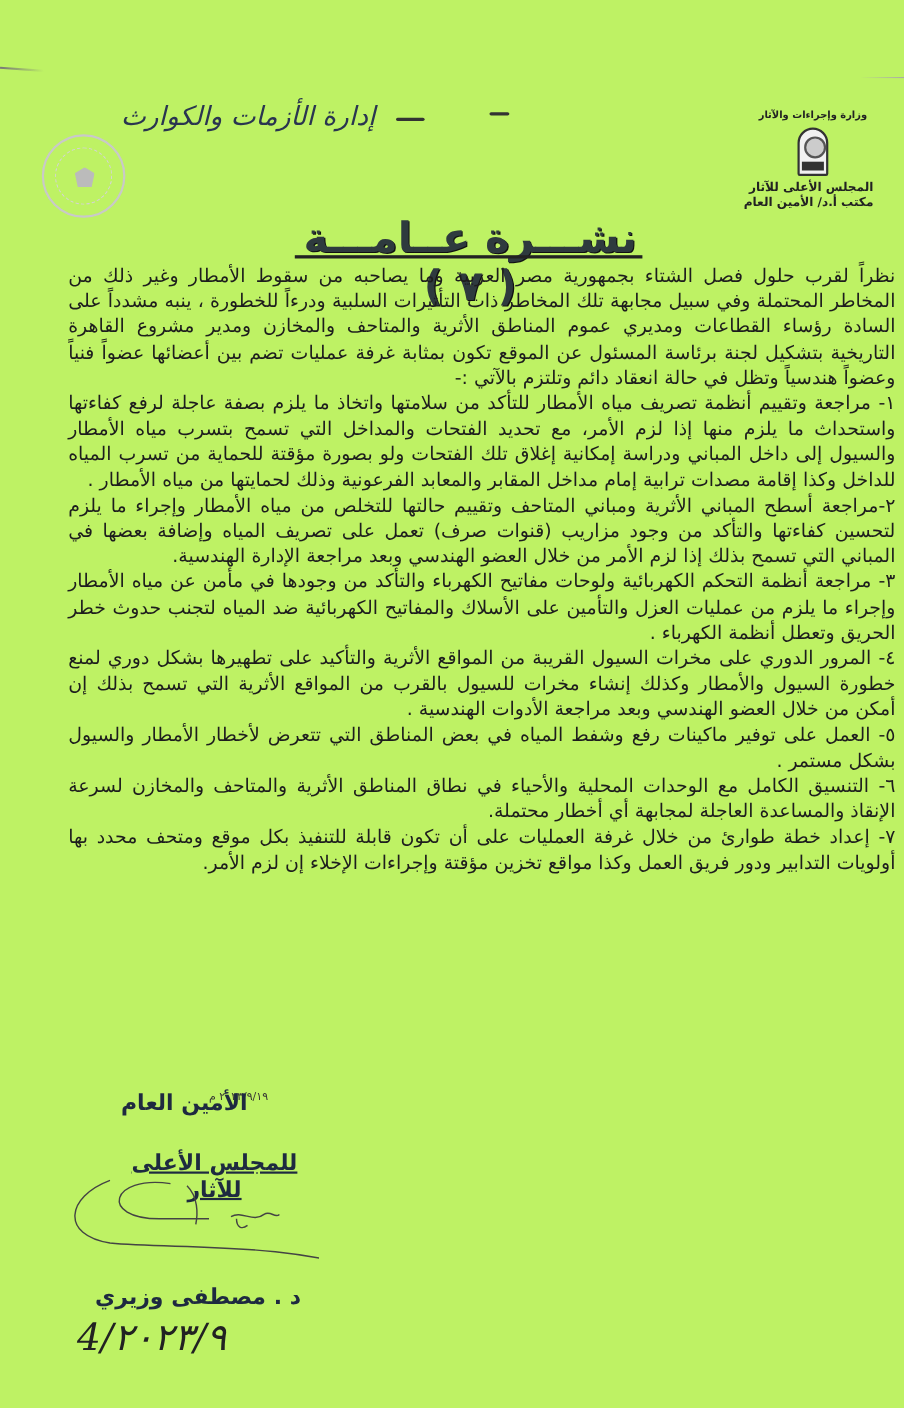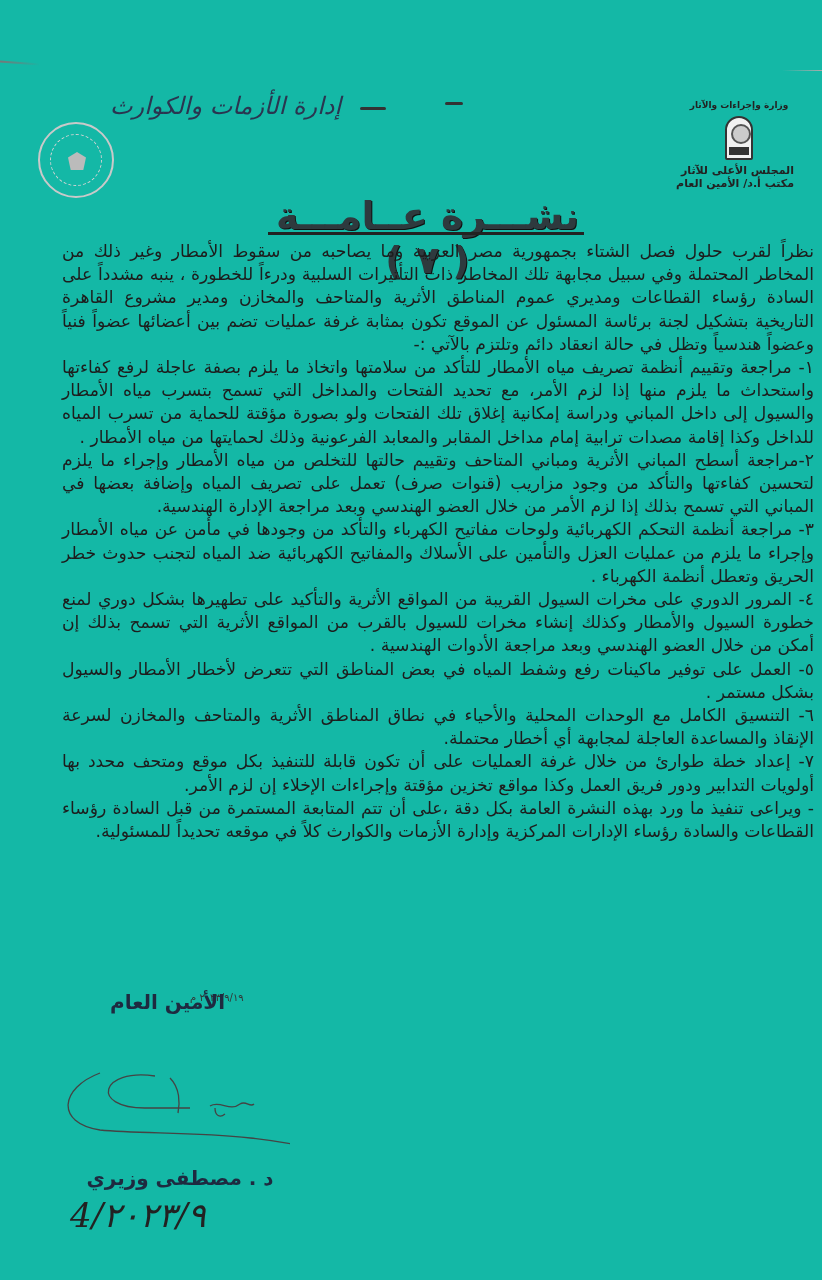--- a/index.html
+++ b/index.html
@@ -1,21 +1,21 @@
 <!DOCTYPE html>
 <html><head>
 <meta charset="utf-8">
 <style>
   html, body { margin: 0; padding: 0; }
   body {
     width: 822px; height: 1280px; overflow: hidden;
     background: #fdfdfd; position: relative;
     font-family: "DejaVu Sans", sans-serif; color: #1c1c1c;
   }
-  .page { position: absolute; inset: 0; background: #14b8a6; }
+  .page { position: absolute; inset: 0; background: #bef264; }
   .scan-edge-tl {
     position: absolute; left: 0; top: 62px; width: 40px; height: 2px;
     background: linear-gradient(to right, #777, rgba(120,120,120,0));
     transform: rotate(4deg);
   }
   .scan-edge-tr {
     position: absolute; right: 0; top: 70px; width: 40px; height: 1px;
     background: linear-gradient(to left, #aaa, rgba(170,170,170,0));
   }
 
@@ -140,26 +140,26 @@
 
   <div class="body-text">
     <p class="intro">نظراً لقرب حلول فصل الشتاء بجمهورية مصر العربية وما يصاحبه من سقوط الأمطار وغير ذلك من المخاطر المحتملة وفي سبيل مجابهة تلك المخاطر ذات التأثيرات السلبية ودرءاً للخطورة ، ينبه مشدداً على السادة رؤساء القطاعات ومديري عموم المناطق الأثرية والمتاحف والمخازن ومدير مشروع القاهرة التاريخية بتشكيل لجنة برئاسة المسئول عن الموقع تكون بمثابة غرفة عمليات تضم بين أعضائها عضواً فنياً وعضواً هندسياً وتظل في حالة انعقاد دائم وتلتزم بالآتي :-</p>
     <p class="item">١- مراجعة وتقييم أنظمة تصريف مياه الأمطار للتأكد من سلامتها واتخاذ ما يلزم بصفة عاجلة لرفع كفاءتها واستحداث ما يلزم منها إذا لزم الأمر، مع تحديد الفتحات والمداخل التي تسمح بتسرب مياه الأمطار والسيول إلى داخل المباني ودراسة إمكانية إغلاق تلك الفتحات ولو بصورة مؤقتة للحماية من تسرب المياه للداخل وكذا إقامة مصدات ترابية إمام مداخل المقابر والمعابد الفرعونية وذلك لحمايتها من مياه الأمطار .</p>
     <p class="item">٢-مراجعة أسطح المباني الأثرية ومباني المتاحف وتقييم حالتها للتخلص من مياه الأمطار وإجراء ما يلزم لتحسين كفاءتها والتأكد من وجود مزاريب (قنوات صرف) تعمل على تصريف المياه وإضافة بعضها في المباني التي تسمح بذلك إذا لزم الأمر من خلال العضو الهندسي وبعد مراجعة الإدارة الهندسية.</p>
     <p class="item">٣- مراجعة أنظمة التحكم الكهربائية ولوحات مفاتيح الكهرباء والتأكد من وجودها في مأمن عن مياه الأمطار وإجراء ما يلزم من عمليات العزل والتأمين على الأسلاك والمفاتيح الكهربائية ضد المياه لتجنب حدوث خطر الحريق وتعطل أنظمة الكهرباء .</p>
     <p class="item">٤- المرور الدوري على مخرات السيول القريبة من المواقع الأثرية والتأكيد على تطهيرها بشكل دوري لمنع خطورة السيول والأمطار وكذلك إنشاء مخرات للسيول بالقرب من المواقع الأثرية التي تسمح بذلك إن أمكن من خلال العضو الهندسي وبعد مراجعة الأدوات الهندسية .</p>
     <p class="item">٥- العمل على توفير ماكينات رفع وشفط المياه في بعض المناطق التي تتعرض لأخطار الأمطار والسيول بشكل مستمر .</p>
     <p class="item">٦- التنسيق الكامل مع الوحدات المحلية والأحياء في نطاق المناطق الأثرية والمتاحف والمخازن لسرعة الإنقاذ والمساعدة العاجلة لمجابهة أي أخطار محتملة.</p>
     <p class="item">٧- إعداد خطة طوارئ من خلال غرفة العمليات على أن تكون قابلة للتنفيذ بكل موقع ومتحف محدد بها أولويات التدابير ودور فريق العمل وكذا مواقع تخزين مؤقتة وإجراءات الإخلاء إن لزم الأمر.</p>
-    <p class="item">- ويراعى تنفيذ ما ورد بهذه النشرة العامة بكل دقة ،على أن تتم المتابعة المستمرة من قبل السادة رؤساء القطاعات والسادة رؤساء الإدارات المركزية وإدارة الأزمات والكوارث كلاً في موقعه تحديداً للمسئولية.</p>
   </div>
 
   <div class="date-line">٢٠٢٣/٩/١٩ م</div>
 
   <div class="sig-title">الأمين العام</div>
+  <div class="sig-council">للمجلس الأعلى للآثار</div>
   <svg class="signature-scribble" viewBox="0 0 230 90">
     <path d="M95 8 C 40 0, 30 40, 85 40 L 130 40" fill="none" stroke="#444" stroke-width="1.3"></path>
     <path d="M110 10 C 120 20, 120 35, 118 45" fill="none" stroke="#444" stroke-width="1.3"></path>
     <path d="M150 38 C 160 32, 170 44, 180 36 C 186 32, 190 40, 194 36" fill="none" stroke="#444" stroke-width="1.3"></path>
     <path d="M155 40 C 155 48, 160 50, 165 46" fill="none" stroke="#444" stroke-width="1.3"></path>
     <path d="M40 5 C 0 20, -5 55, 40 62 C 100 68, 200 60, 285 90" fill="none" stroke="#444" stroke-width="1.3"></path>
   </svg>
   <div class="sig-name">د . مصطفى وزيري</div>
   <div class="handwritten-date">٢٠٢٣/٩/4</div>
 </div>

